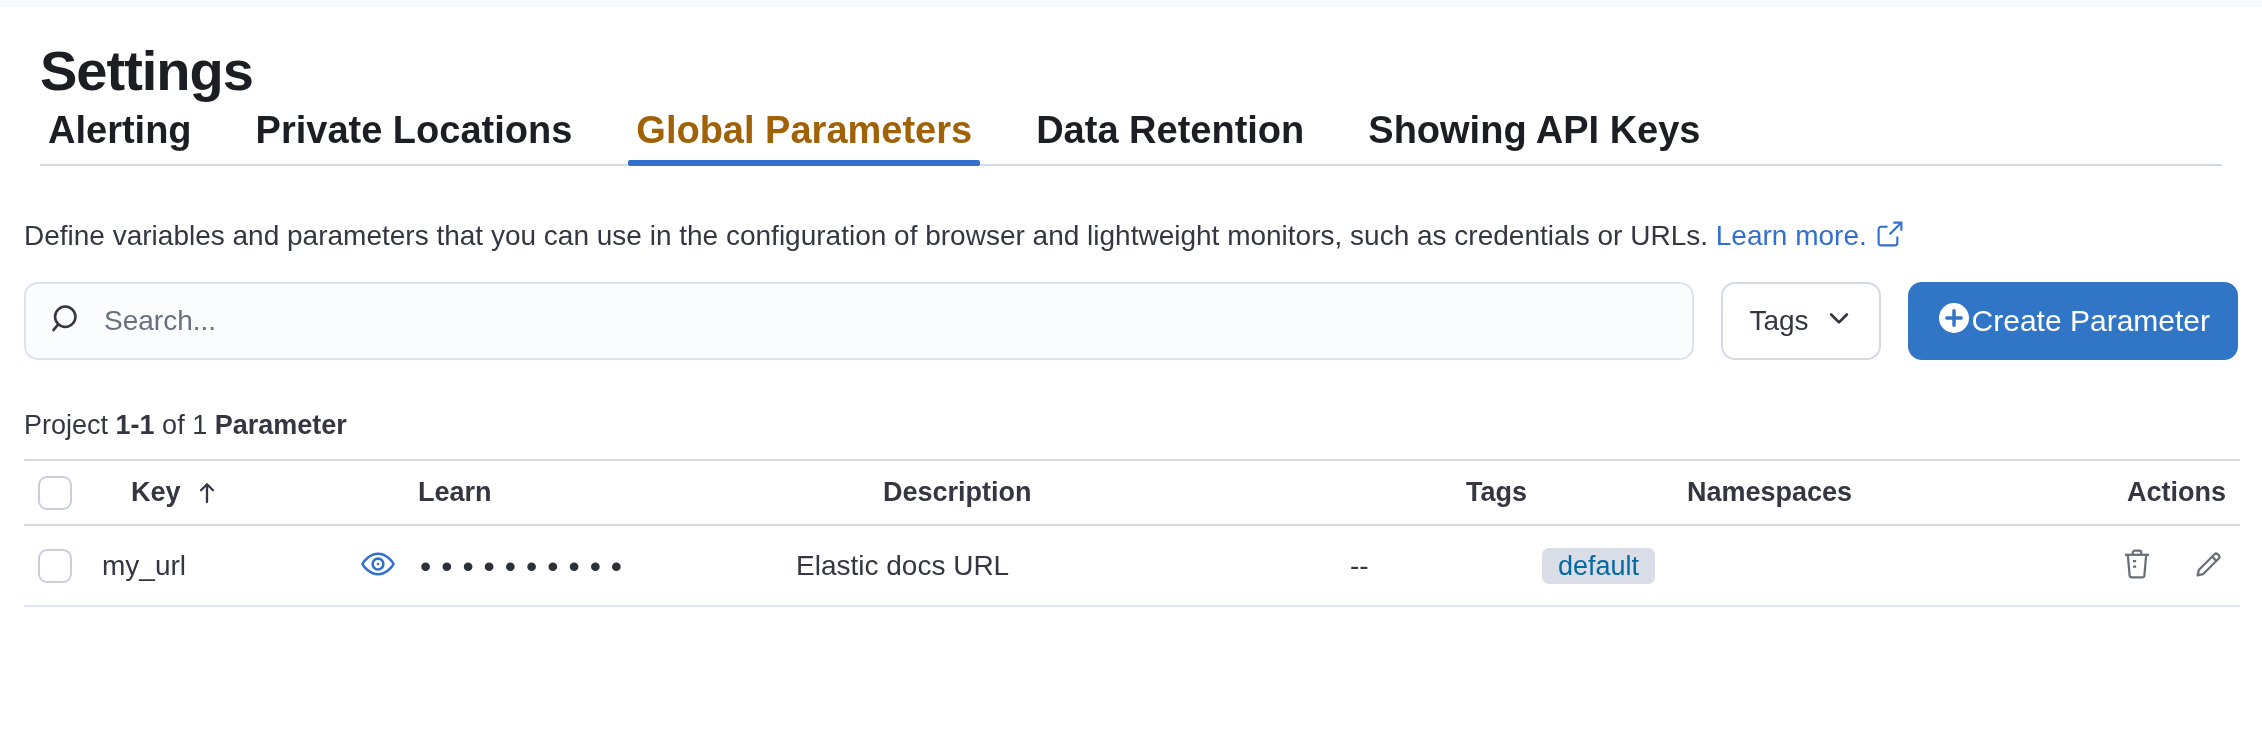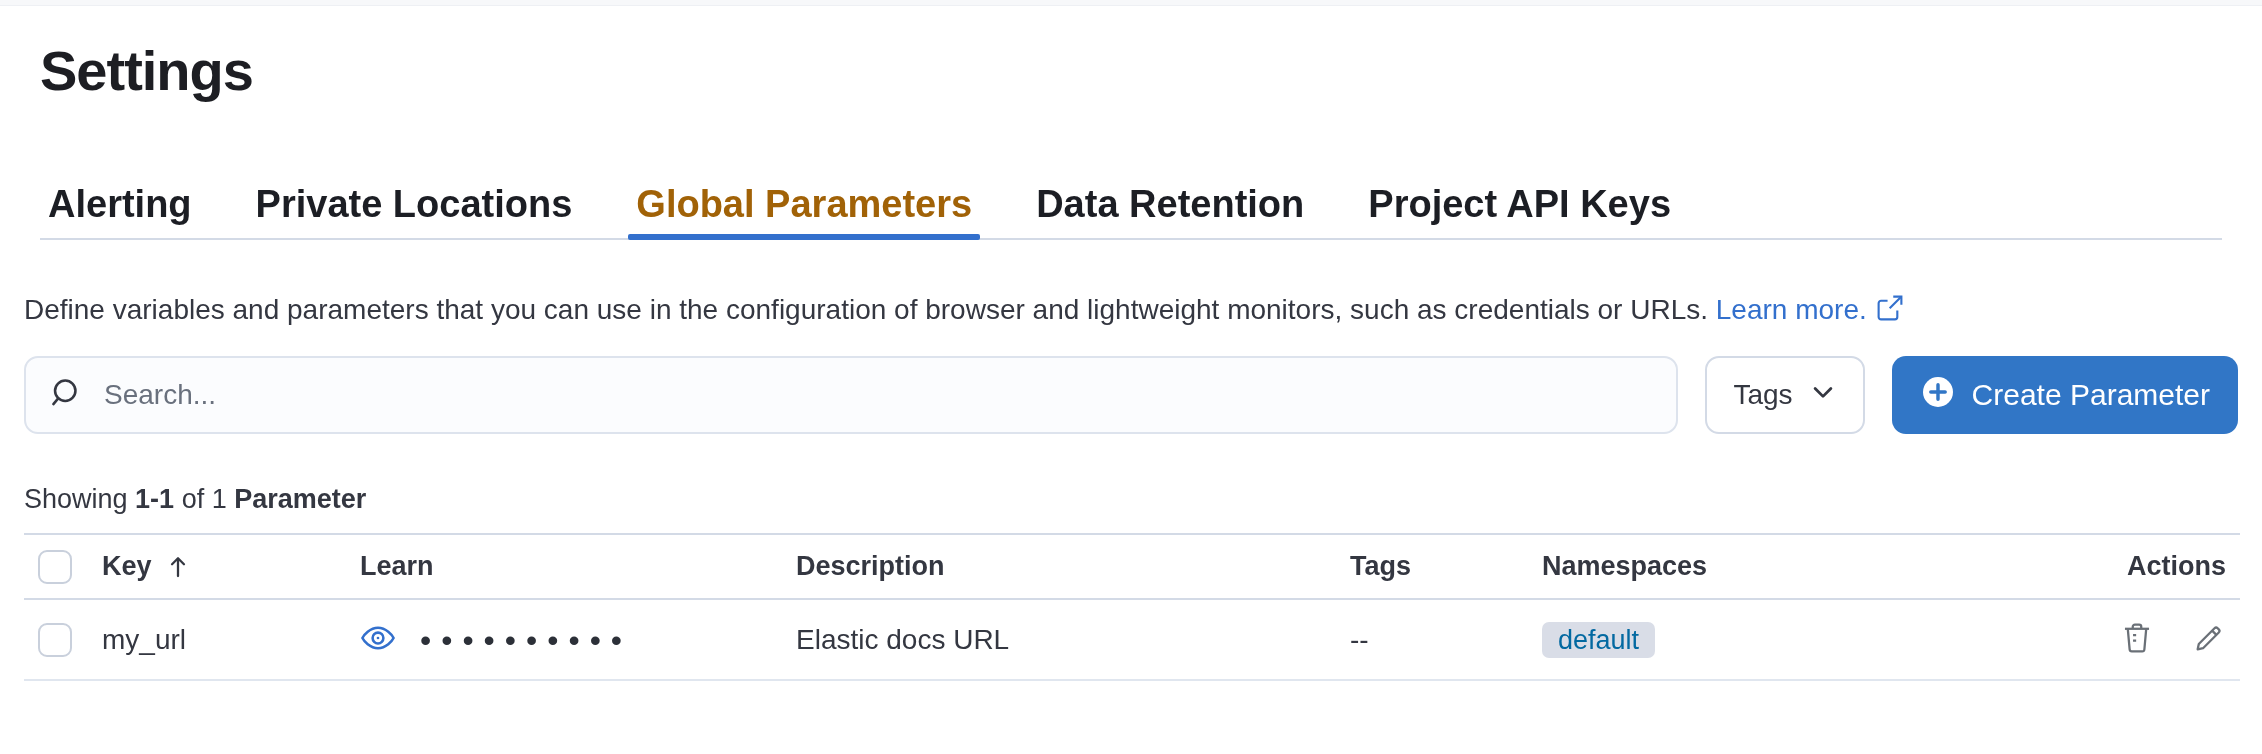--- a/index.html
+++ b/index.html
@@ -16,21 +16,20 @@
     background: #f7f8fa;
     border-bottom: 1px solid #eef0f4;
   }
   
   .page-header { padding: 26px 40px 0 40px; }
   .page-title {
     font-size: 56px; font-weight: 700; letter-spacing: -1px;
     color: #1d1e23; line-height: 78px;
   }
   .tabs-bar {
-    margin-top: 74px;
     display: flex; gap: 48px;
     border-bottom: 2px solid #d3dae6;
   }
   .tab {
     font-size: 38px; font-weight: 700; color: #1c1e24;
     line-height: 40px;
     padding: 0 8px 14px 8px;
     cursor: pointer;
     position: relative;
     white-space: nowrap;
@@ -75,21 +74,21 @@
   .search-box input::placeholder { color: #69707d; }
   .tags-button {
     display: flex; align-items: center; gap: 16px;
     background: #fff;
     border: 2px solid #d3dae6; border-radius: 14px;
     padding: 0 26px;
     font-size: 28px; font-weight: 500; color: #343741;
     cursor: pointer;
   }
   .create-button {
-    display: flex; align-items: center; gap: 16px;
+    display: flex; align-items: center; 
     background: #3176c6; border: none; border-radius: 14px;
     padding: 0 28px;
     font-size: 30px; font-weight: 500; color: #ffffff;
     font-family: "Liberation Sans", sans-serif;
     cursor: pointer;
     white-space: nowrap;
   }
   
   .summary-line {
     margin-top: 48px;
@@ -100,20 +99,21 @@
   .param-table { margin-top: 17px; margin-right: -2px; }
   .t-row {
     display: grid;
     grid-template-columns: 78px 258px 436px 554px 192px 400px 1fr;
     align-items: center;
   }
   .t-head {
     border-top: 2px solid #d3dae6;
     border-bottom: 2px solid #d3dae6;
     height: 67px;
+    gap: 29px;
   }
   .t-head .cell { font-size: 27px; font-weight: 700; color: #343741; }
   .t-data { height: 81px; border-bottom: 2px solid #e0e6ef; }
   .t-data .cell { font-size: 28px; color: #343741; }
   .cell { display: flex; align-items: center; }
   .cell.checkbox-cell { padding-left: 14px; }
   .cell.actions-cell { justify-content: flex-end; padding-right: 14px; gap: 38px; }
   .sort-icon { margin-left: 12px; display: inline-flex; }
   .checkbox {
     width: 34px; height: 34px;
@@ -140,21 +140,21 @@
 <div class="top-strip"></div>
 
 <div class="page-header">
   <h1 class="page-title">Settings</h1>
 
   <div class="tabs-bar">
     <div class="tab">Alerting</div>
     <div class="tab">Private Locations</div>
     <div class="tab active">Global Parameters</div>
     <div class="tab">Data Retention</div>
-    <div class="tab">Project API Keys</div>
+    <div class="tab">Showing API Keys</div>
   </div>
 </div>
 
 <div class="page-body">
   <p class="description"><span>Define variables and parameters that you can use in the configuration of browser and lightweight monitors, such as credentials or URLs.</span>
     <a class="learn-more-link"><span>Learn more.</span><span class="ext-icon"><svg width="26" height="26" viewBox="0 0 16 16" fill="none" stroke="#3370cd" stroke-width="1.3">
             <path d="M12.5 9.5v4c0 .8-.7 1.5-1.5 1.5H2.5C1.7 15 1 14.3 1 13.5V5c0-.8.7-1.5 1.5-1.5h4"></path>
             <path d="M10 1h5v5"></path>
             <path d="M14.6 1.4L7.8 8.2"></path>
           </svg></span></a>
@@ -179,21 +179,21 @@
     <button class="create-button">
       <span><svg width="36" height="36" viewBox="0 0 24 24">
             <circle cx="12" cy="12" r="10" fill="#ffffff"></circle>
             <path d="M12 7.2v9.6M7.2 12h9.6" stroke="#3176c6" stroke-width="2.3" stroke-linecap="round"></path>
           </svg></span>
       <span>Create Parameter</span>
     </button>
   </div>
 
   <div class="summary-line">
-    <span>Showing</span>
+    <span>Project</span>
     <span class="b">1-1</span>
     <span>of</span>
     <span>1</span>
     <span class="b">Parameter</span>
   </div>
 
   <div class="param-table">
 
     <div class="t-row t-head">
       <div class="cell checkbox-cell">

